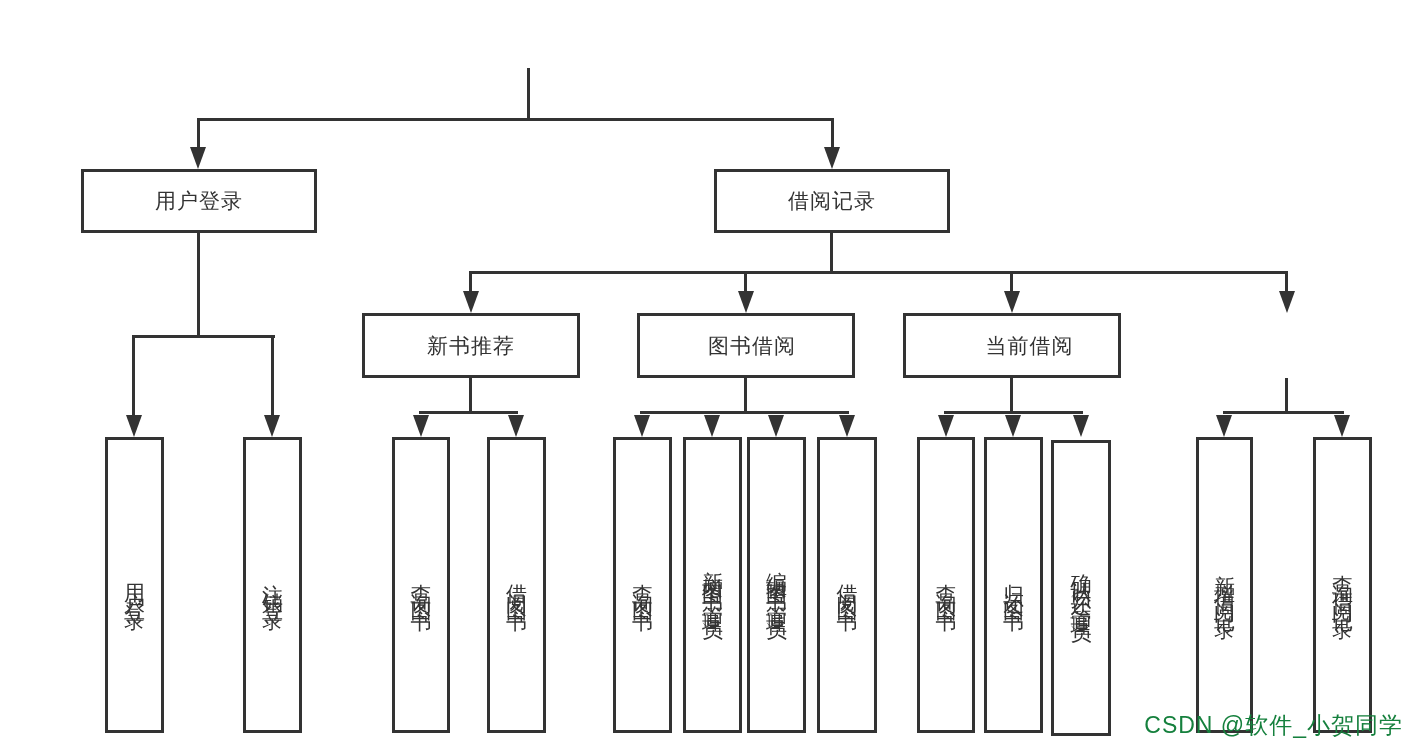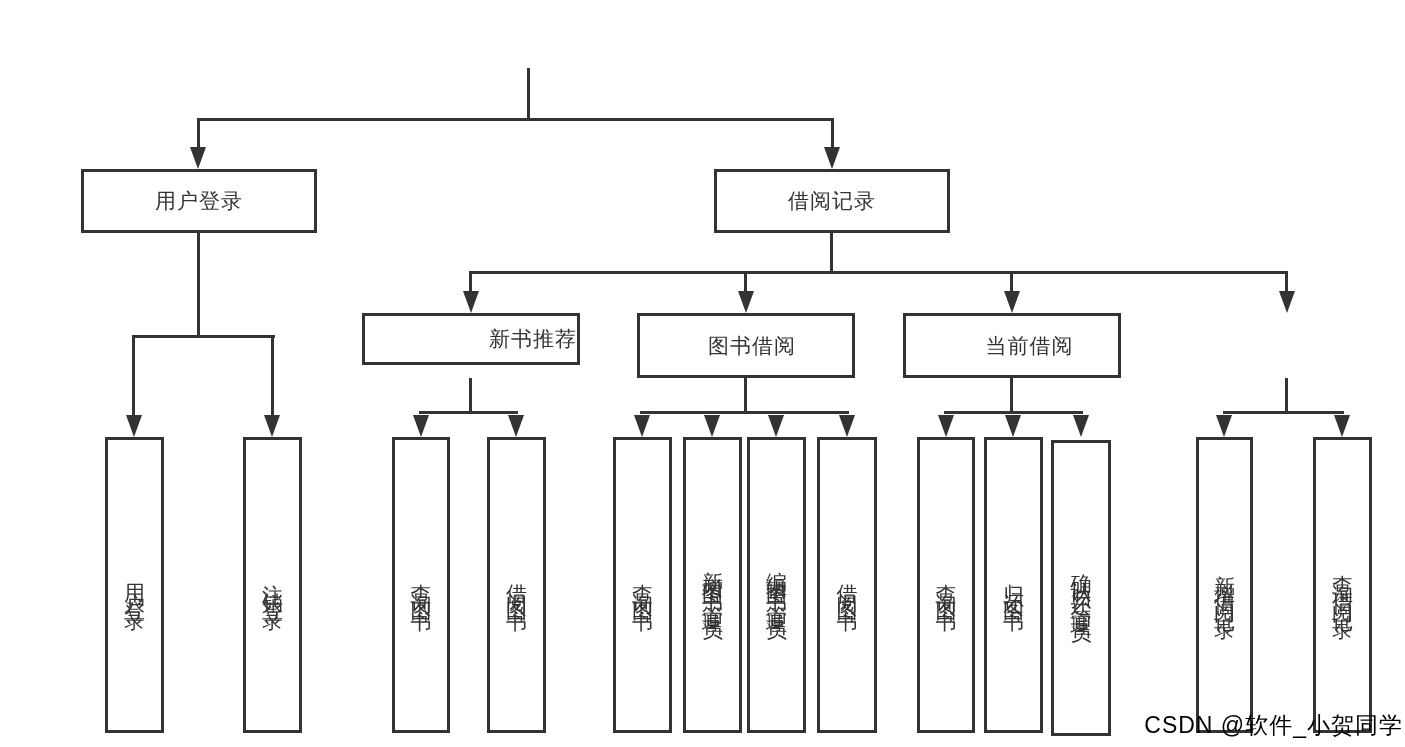--- a/index.html
+++ b/index.html
@@ -35,21 +35,21 @@
     width:0;height:0;
     border-left:8px solid transparent;
     border-right:8px solid transparent;
     border-top:22px solid #333333;
   }
   .watermark{
     position:absolute;
     right:2px;bottom:6px;
     font-size:23px;
     letter-spacing:1px;
-    color:#000000;
+    color:#15803d;
     z-index:5;
   }
 </style>
 </head>
 <body>
 
 <div id="canvas">
 
 
   <div class="line" style="left:527px;top:68px;width:3px;height:52px;"></div>
@@ -77,21 +77,21 @@
   <div class="line" style="left:469px;top:271px;width:819px;height:3px;"></div>
   <div class="line" style="left:469px;top:271px;width:3px;height:21px;"></div>
   <div class="line" style="left:744px;top:271px;width:3px;height:21px;"></div>
   <div class="line" style="left:1010px;top:271px;width:3px;height:21px;"></div>
   <div class="line" style="left:1285px;top:271px;width:3px;height:21px;"></div>
   <div class="arrow" style="left:463px;top:291px;"></div>
   <div class="arrow" style="left:738px;top:291px;"></div>
   <div class="arrow" style="left:1004px;top:291px;"></div>
   <div class="arrow" style="left:1279px;top:291px;"></div>
 
-  <div class="box" style="left:362px;top:313px;width:218px;height:52px;justify-content:flex-end;">
+  <div class="box" style="left:362px;top:313px;width:218px;height:65px;">
     <span>新书推荐</span>
   </div>
   <div class="box" style="left:637px;top:313px;width:218px;height:65px;padding-left:12px;">
     <span>图书借阅</span>
   </div>
   <div class="box" style="left:903px;top:313px;width:218px;height:65px;padding-left:35px;">
     <span>当前借阅</span>
   </div>
 
   <div class="line" style="left:469px;top:378px;width:3px;height:36px;"></div>

